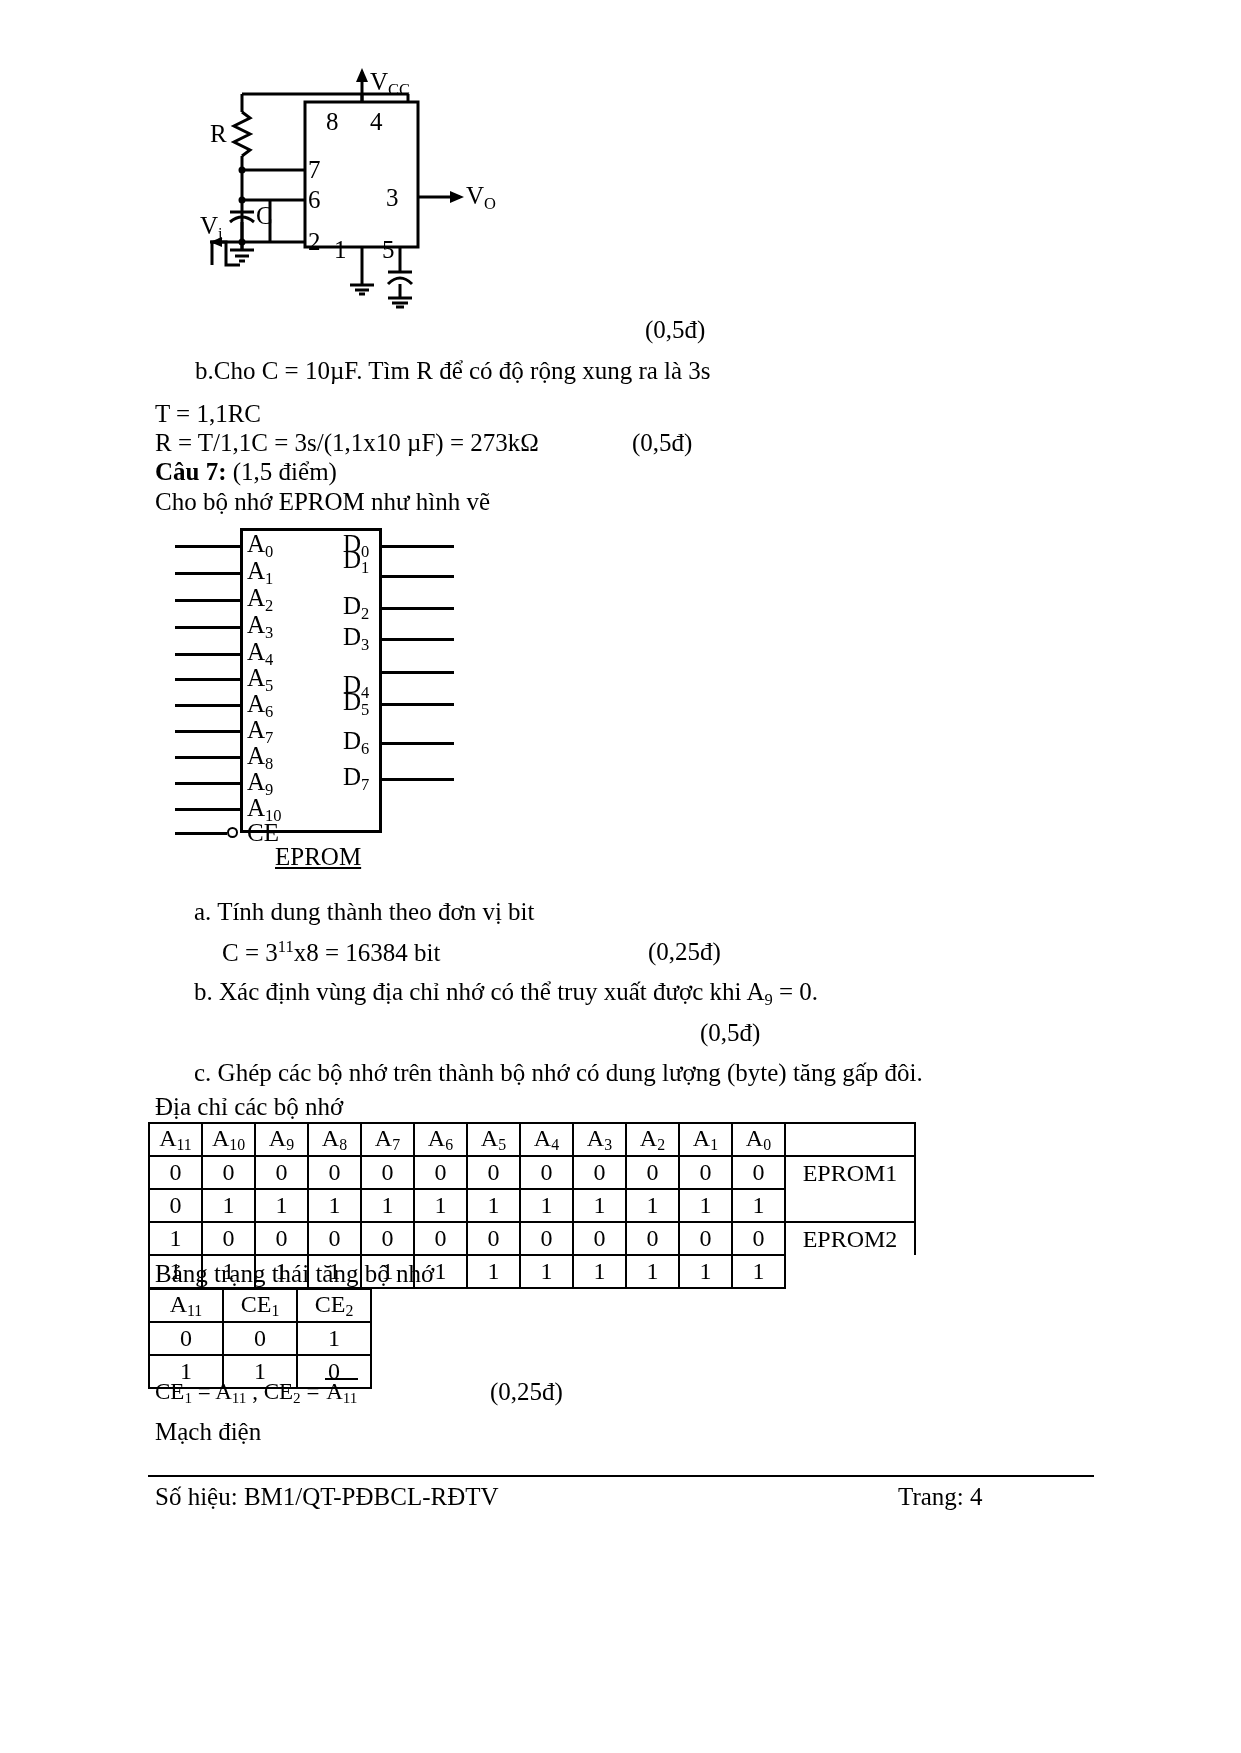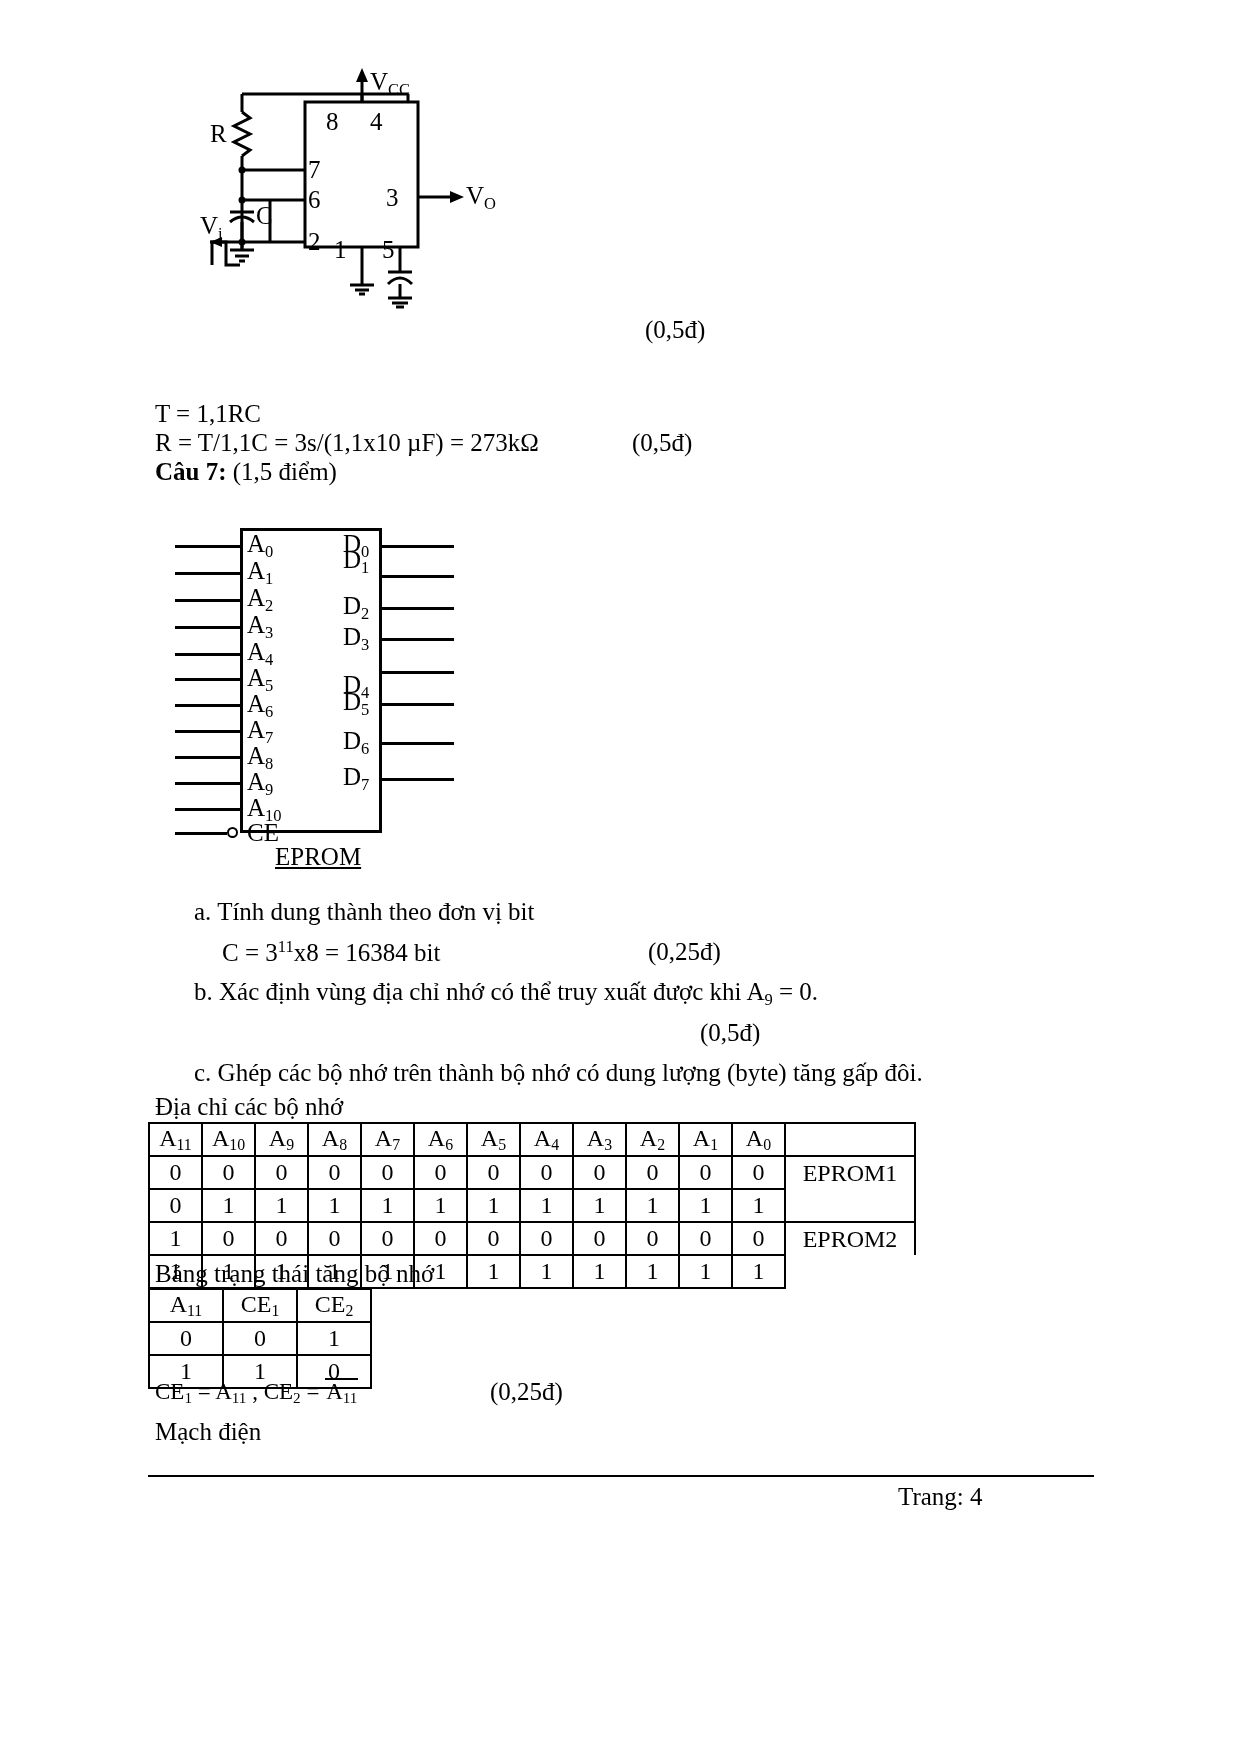--- a/index.html
+++ b/index.html
@@ -157,25 +157,27 @@
     
     <div class="pin-label" style="left:160px; top:8px;"><span>V</span><sub>CC</sub></div>
     <div class="pin-label" style="left:0px; top:60px;">R</div>
     <div class="pin-label" style="left:46px; top:142px;">C</div>
     <div class="pin-label" style="left:-10px; top:152px;"><span>V</span><sub>i</sub></div>
     <div class="pin-label" style="left:256px; top:122px;"><span>V</span><sub>O</sub></div>
   </div>
 
   <div class="txt" style="left:645px; top:316px;">(0,5đ)</div>
 
+  <div class="txt" style="left:195px; top:357px;">b.Cho C = 10µF. Tìm R để có độ rộng xung ra là 3s</div>
   <div class="txt" style="left:155px; top:400px;">T = 1,1RC</div>
   <div class="txt" style="left:155px; top:429px;">R = T/1,1C = 3s/(1,1x10 µF) = 273kΩ</div>
   <div class="txt" style="left:632px; top:429px;">(0,5đ)</div>
 
   <div class="txt" style="left:155px; top:458px;"><span class="bold">Câu 7:</span><span> (1,5 điểm)</span></div>
+  <div class="txt" style="left:155px; top:488px;">Cho bộ nhớ EPROM như hình vẽ</div>
 
   <div id="eprom-diagram">
     <div class="eprom-box"></div>
 
     <div class="pin-line" style="left:0px;  top:20px;  width:65px;"></div>
     <div class="pin-line" style="left:0px;  top:47px;  width:65px;"></div>
     <div class="pin-line" style="left:0px;  top:74px;  width:65px;"></div>
     <div class="pin-line" style="left:0px;  top:101px; width:65px;"></div>
     <div class="pin-line" style="left:0px;  top:128px; width:65px;"></div>
     <div class="pin-line" style="left:0px;  top:153px; width:65px;"></div>
@@ -333,15 +335,16 @@
       </tr>
     </tbody>
   </table>
 
   <div class="txt" style="left:155px; top:1378px; font-size:23px;"><span>CE</span><sub>1</sub><span> = A</span><sub>11</sub><span> , CE</span><sub>2</sub><span> = </span><span class="overline"><span>A</span><sub>11</sub></span></div>
   <div class="txt" style="left:490px; top:1378px;">(0,25đ)</div>
 
   <div class="txt" style="left:155px; top:1418px;">Mạch điện</div>
 
   <div class="footer-rule"></div>
+  <div class="txt" style="left:155px; top:1483px;">Số hiệu: BM1/QT-PĐBCL-RĐTV</div>
   <div class="txt" style="left:898px; top:1483px;">Trang: 4</div>
 
 </div>
 
 </body></html>

